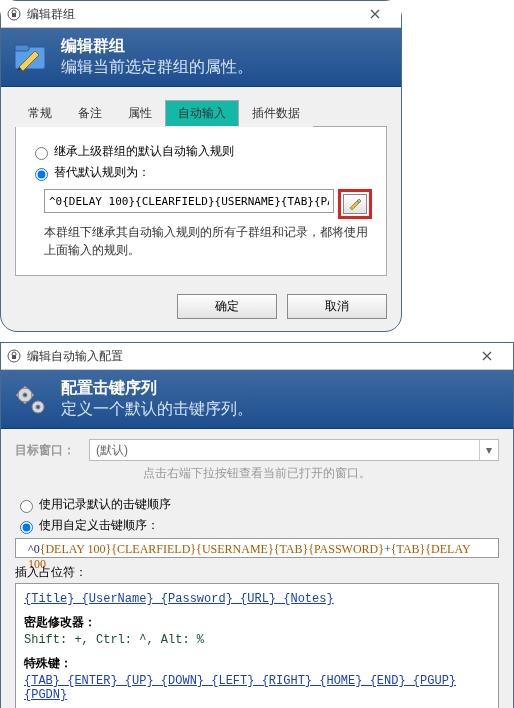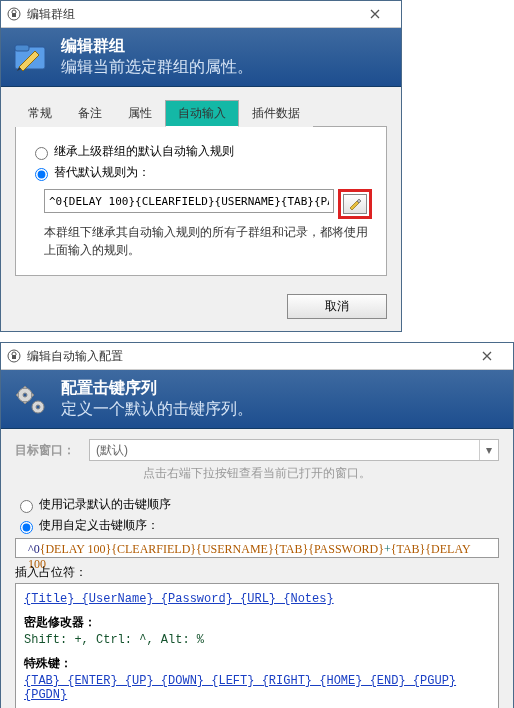--- a/index.html
+++ b/index.html
@@ -39,21 +39,21 @@
 .placeholder-box .links { color: #1a3fc4; text-decoration: underline; margin: 2px 0 8px 0; }
 .placeholder-box .mono { color: #14532d; margin: 2px 0 8px 0; }
 svg { display: block; }
 .black { color: #1a1c7a; }
 .orange { color: #b05a00; }
 .teal { color: #0a6a6a; }
 </style>
 </head>
 <body>
 
-<div class="dialog" style="width:400px;">
+<div class="dialog" style="width:400px;border-radius:17px;">
   <div class="titlebar">
     <div class="left">
       <span>
         <svg width="14" height="14" viewBox="0 0 14 14">
             <circle cx="7" cy="7" r="6" fill="none" stroke="#555" stroke-width="1"></circle>
             <rect x="5" y="6" width="4" height="4" fill="#555"></rect>
             <path d="M5 6 V5 a2 2 0 0 1 4 0 V6" fill="none" stroke="#555" stroke-width="1"></path>
           </svg>
       </span>
       <span class="title">编辑群组</span>
@@ -103,20 +103,21 @@
                 <path d="M2 11 L9 4 L11 6 L4 13 Z" fill="#e8c040" stroke="#8a6a10" stroke-width="0.7"></path>
                 <path d="M9 4 L11 2 L13 4 L11 6 Z" fill="#bbb" stroke="#666" stroke-width="0.7"></path>
               </svg>
           </div>
         </div>
       </div>
       <div class="note">本群组下继承其自动输入规则的所有子群组和记录，都将使用上面输入的规则。</div>
     </div>
   </div>
   <div class="button-row">
+    <div class="btn">确定</div>
     <div class="btn">取消</div>
   </div>
 </div>
 
 <div class="dialog" style="width:512px;">
   <div class="titlebar">
     <div class="left">
       <span>
         <svg width="14" height="14" viewBox="0 0 14 14">
             <circle cx="7" cy="7" r="6" fill="none" stroke="#555" stroke-width="1"></circle>

